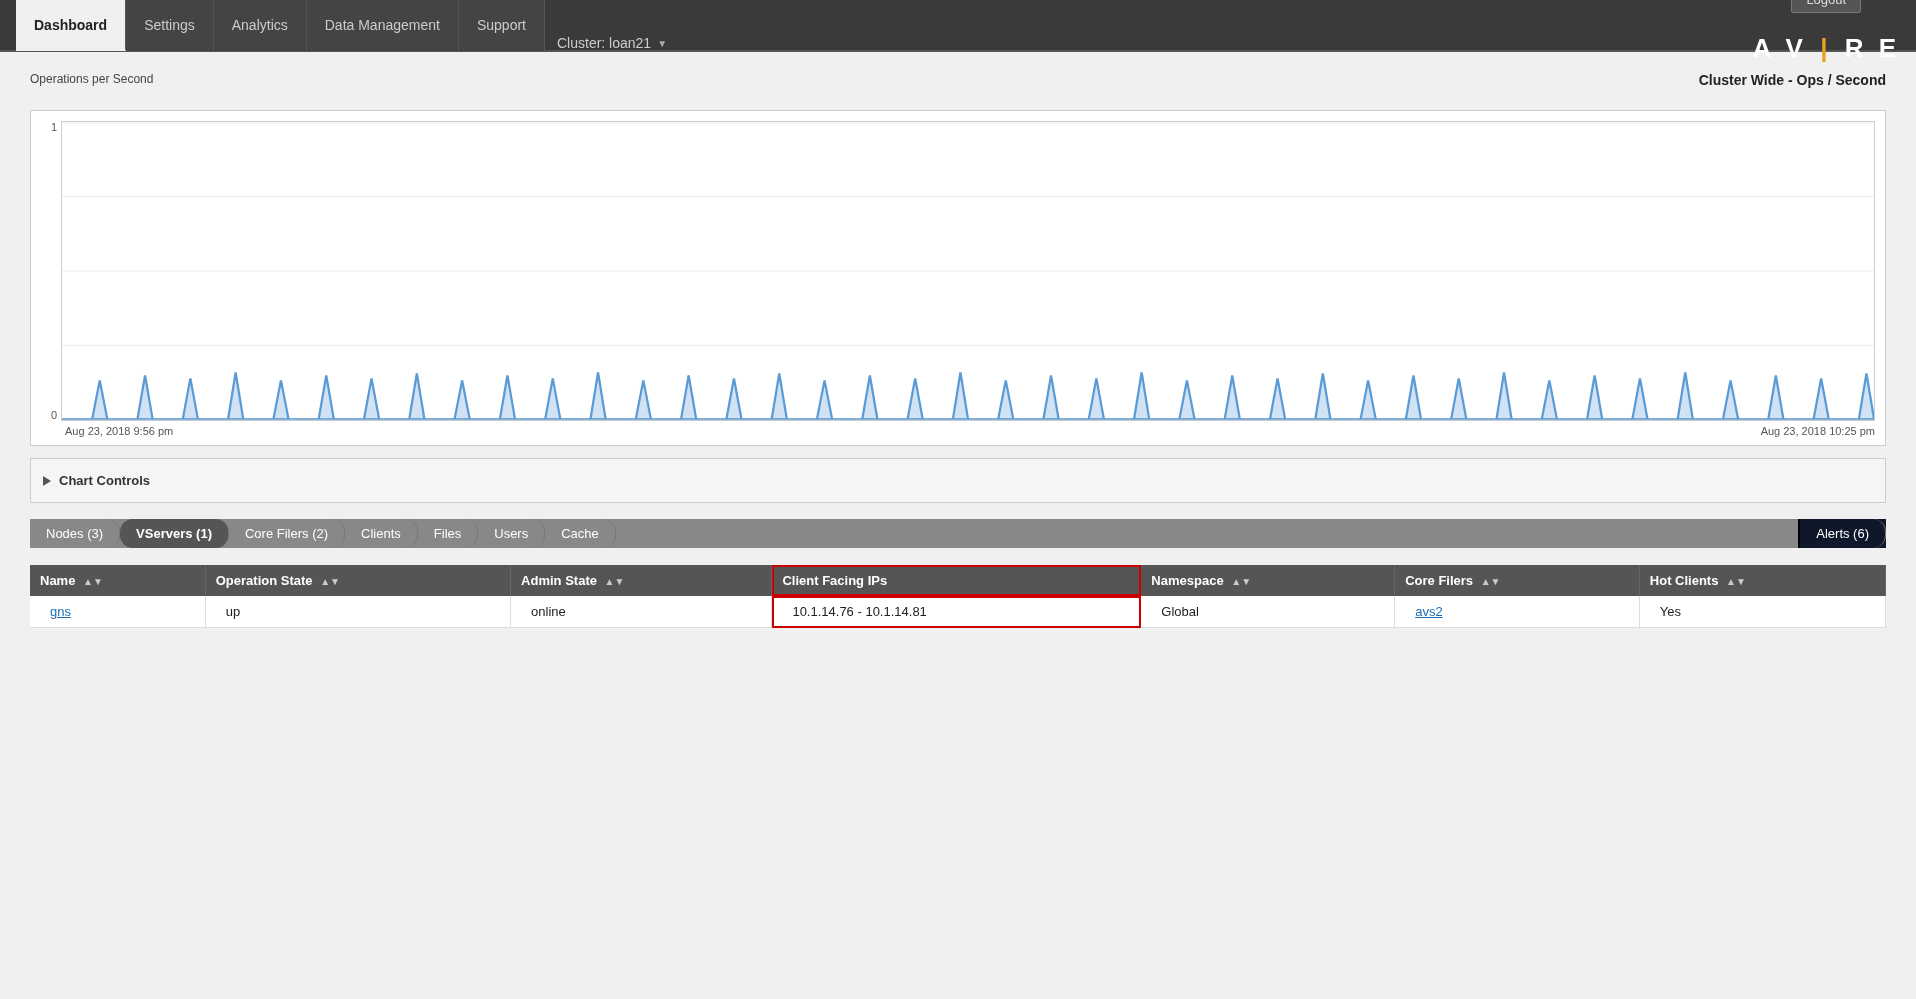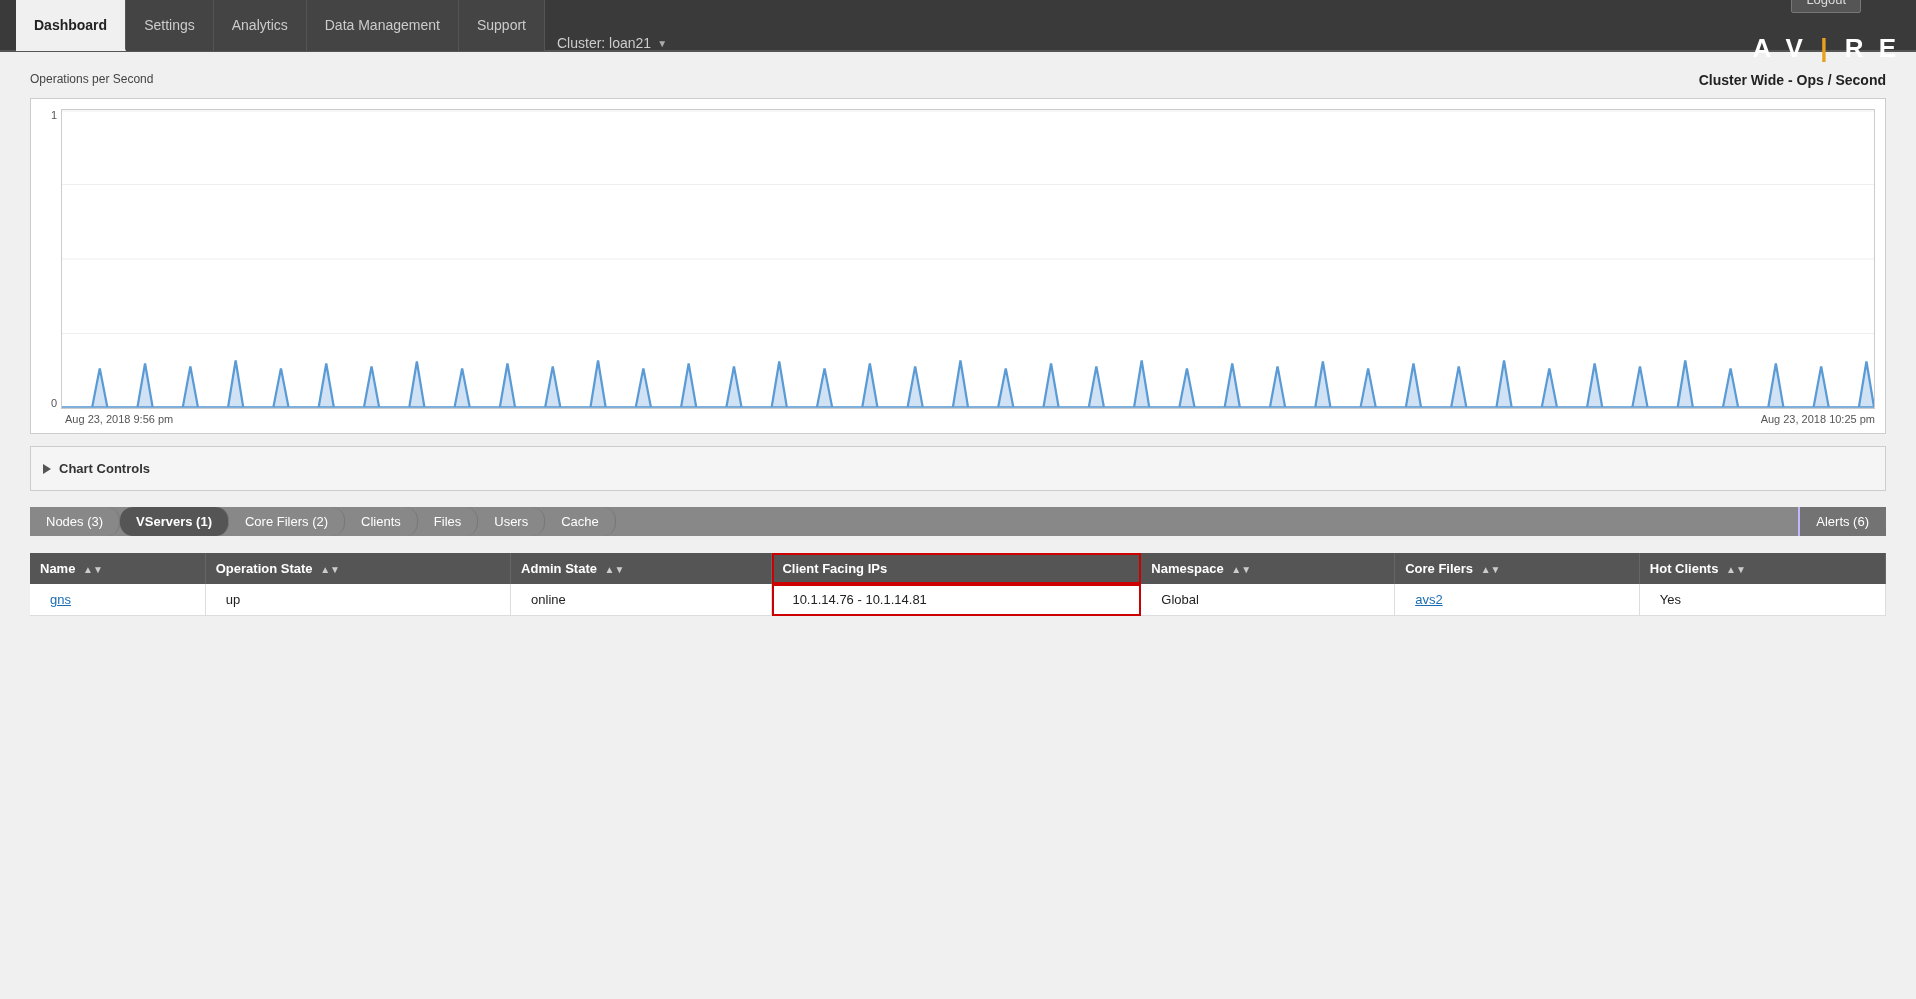--- a/index.html
+++ b/index.html
@@ -65,21 +65,21 @@
     
     .main { background: #f0f0f0; padding: 20px 30px; }
 
     
     .chart-section {
       background: #fff;
       border: 1px solid #ccc;
       padding: 10px 10px 8px;
       margin-bottom: 12px;
     }
-    .chart-title { font-size: 12px; color: #444; margin-bottom: 8px; }
+    .chart-title { font-size: 12px; color: #444; margin-bottom: 20px; }
     .chart-right-title {
       text-align: center;
       font-weight: bold;
       font-size: 14px;
       color: #222;
       margin-bottom: 0;
     }
     .chart-canvas-wrapper {
       display: flex;
       align-items: stretch;
@@ -146,22 +146,22 @@
       color: #fff;
       cursor: pointer;
       font-size: 13px;
       border-right: 1px solid #777;
       border-radius: 13px;
     }
     .tab-item.active { background: #555; font-weight: bold; }
     .tab-spacer { flex: 1; background: #888; }
     .tab-group-right {
       display: flex;
-      background: #737373;
-      border-left: 2px solid #c4b5fd;
+      background: #0f172a;
+      border-left: 2px solid #000000;
     }
 
     
     .data-table { width: 100%; border-collapse: collapse; margin-top: 17px; }
     .data-table thead tr { background: #555; color: #fff; }
     .data-table thead th {
       padding: 8px 10px;
       text-align: left;
       font-size: 13px;
       font-weight: bold;

